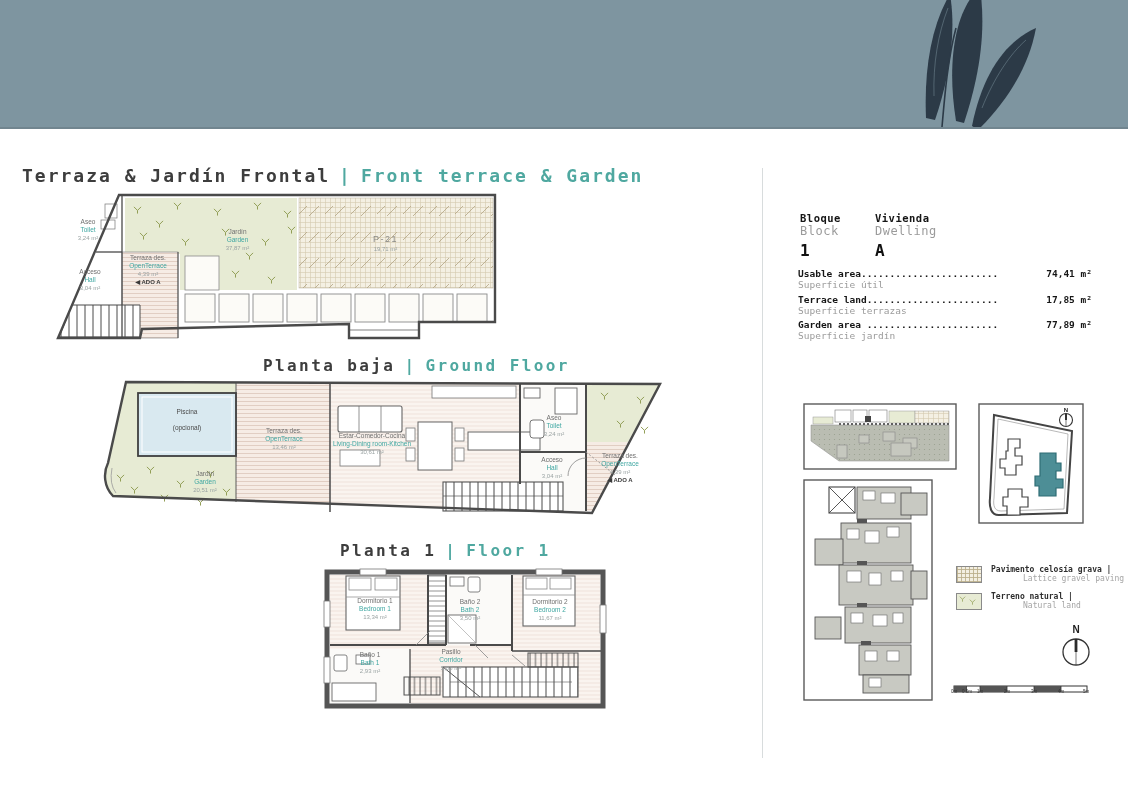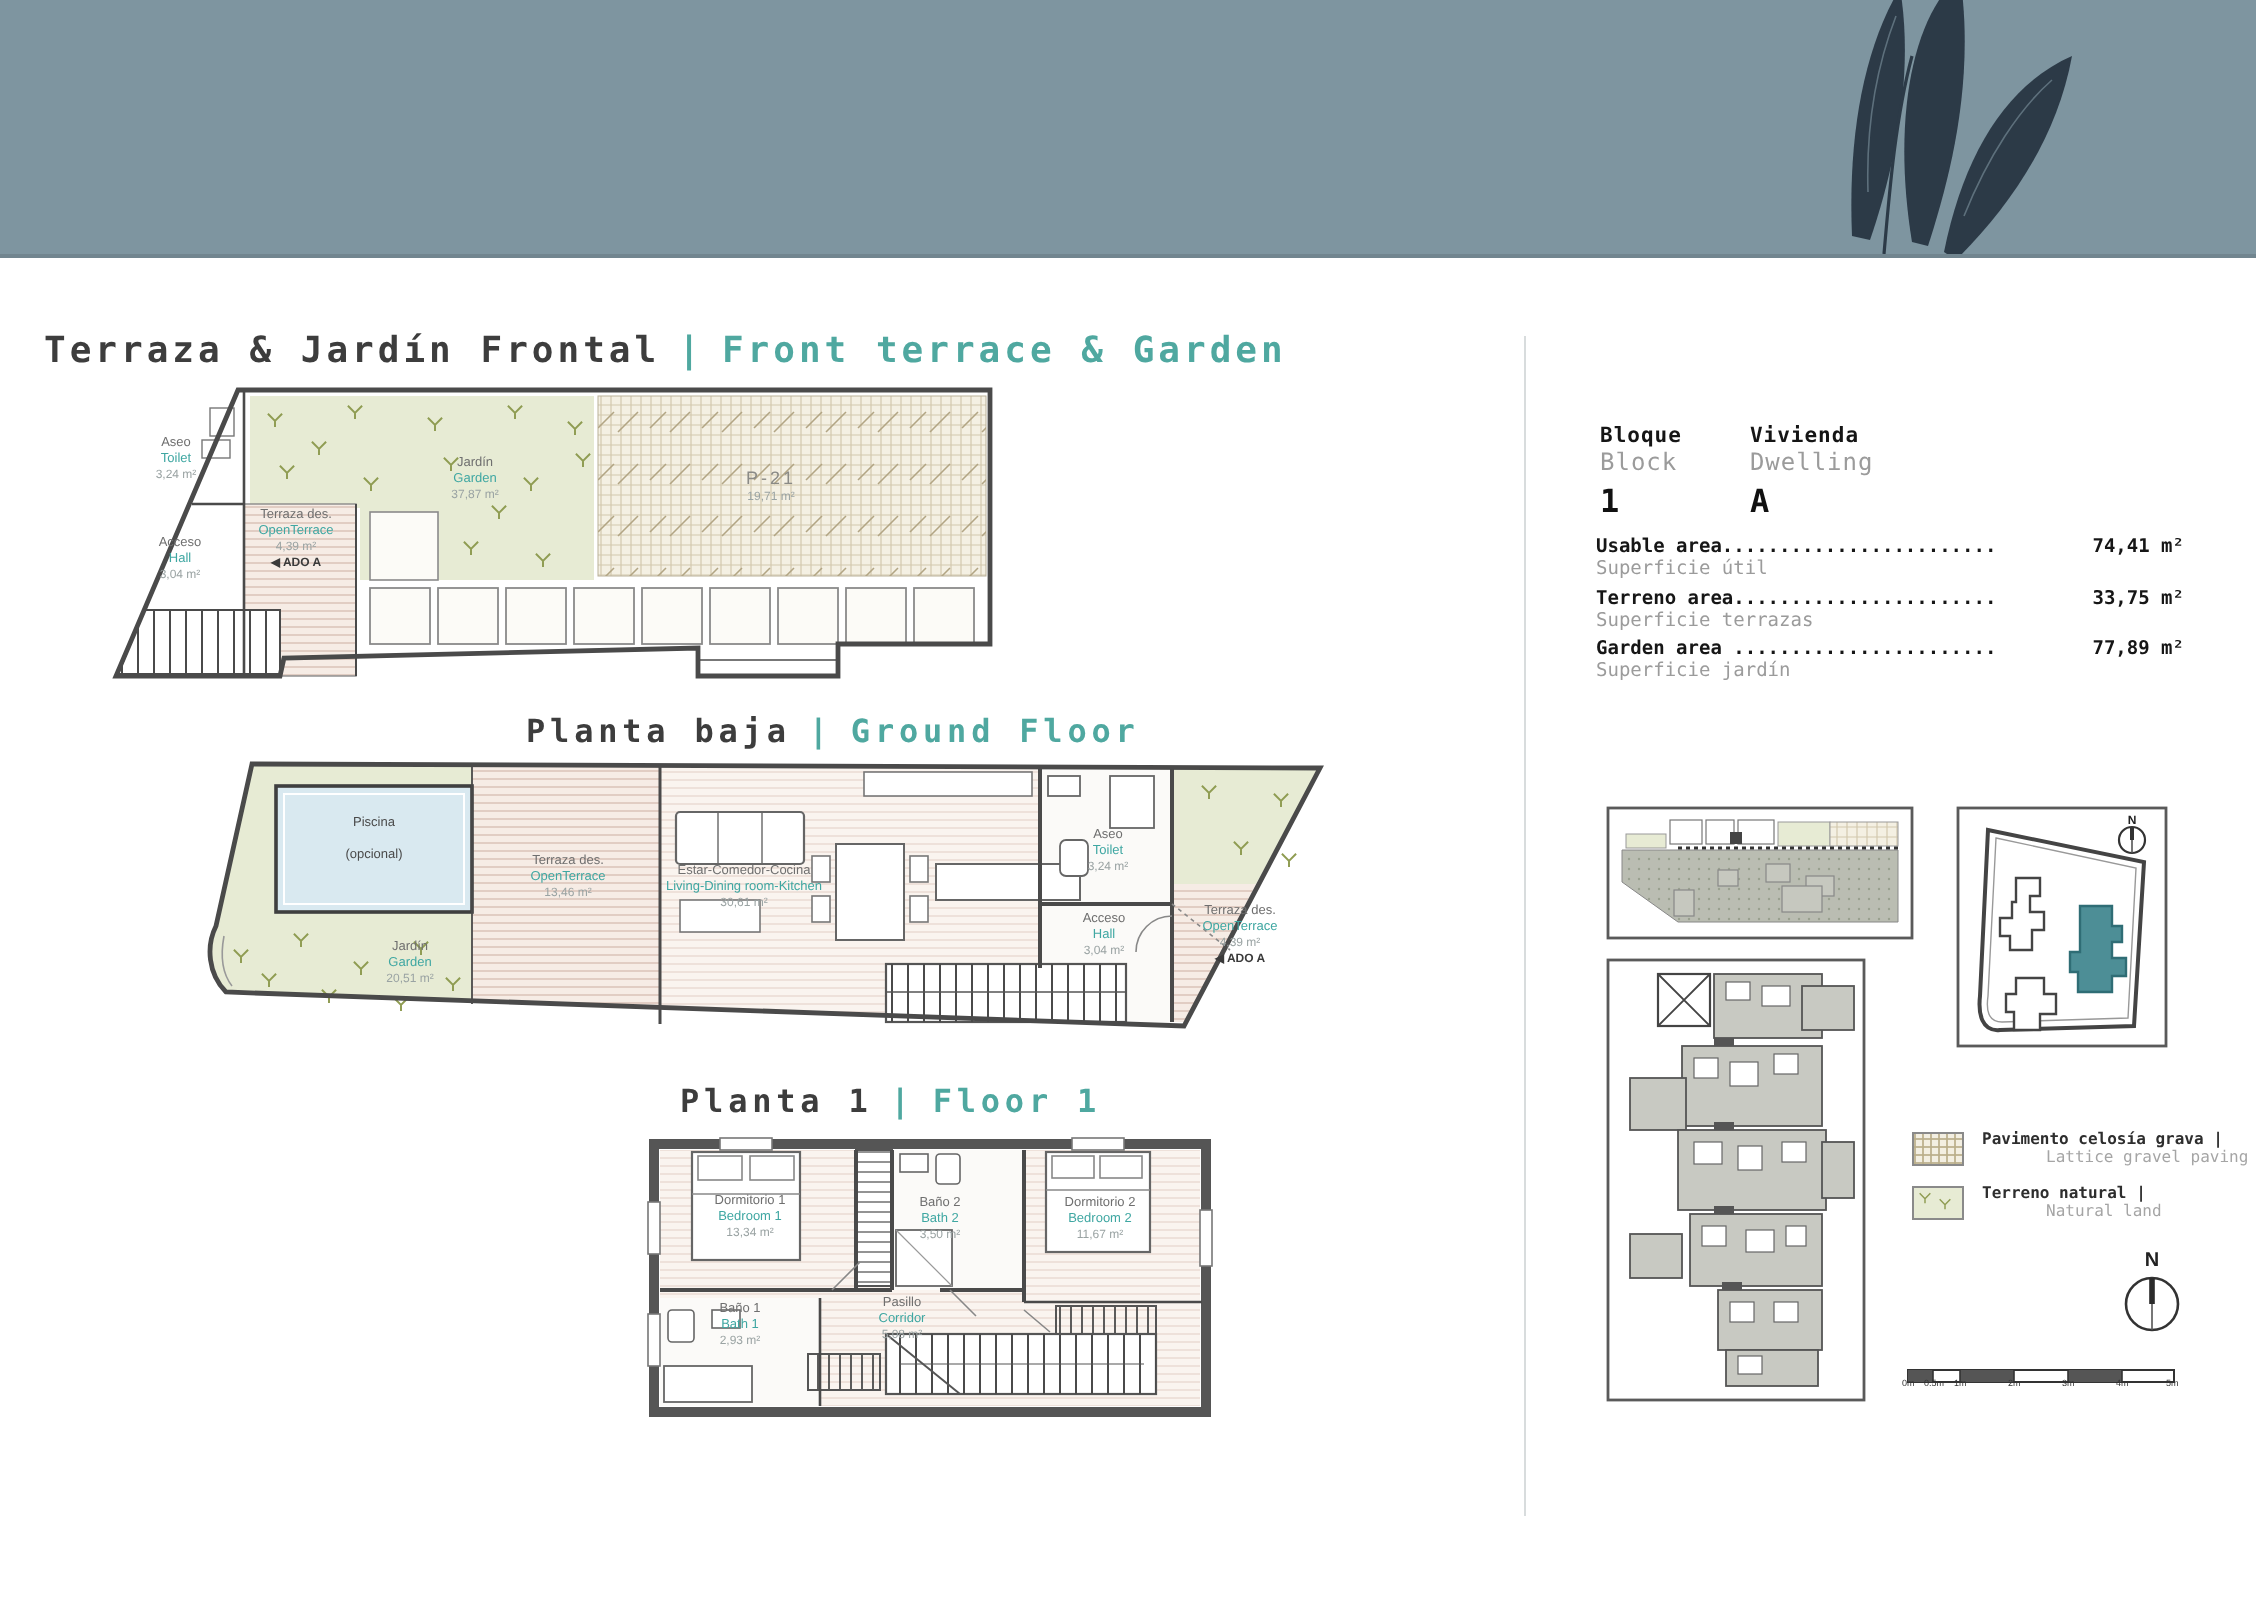--- a/index.html
+++ b/index.html
@@ -414,22 +414,22 @@
 <div class="areas">
   <div>
     <div class="a-top">
         <span>Usable area........................</span>
         <span>74,41 m²</span>
       </div>
     <div class="a-sub">Superficie útil</div>
   </div>
   <div>
     <div class="a-top">
-        <span>Terreno area.......................</span>
-        <span>33,75 m²</span>
+        <span>Terrace land.......................</span>
+        <span>17,85 m²</span>
       </div>
     <div class="a-sub">Superficie terrazas</div>
   </div>
   <div>
     <div class="a-top">
         <span>Garden area .......................</span>
         <span>77,89 m²</span>
       </div>
     <div class="a-sub">Superficie jardín</div>
   </div>

